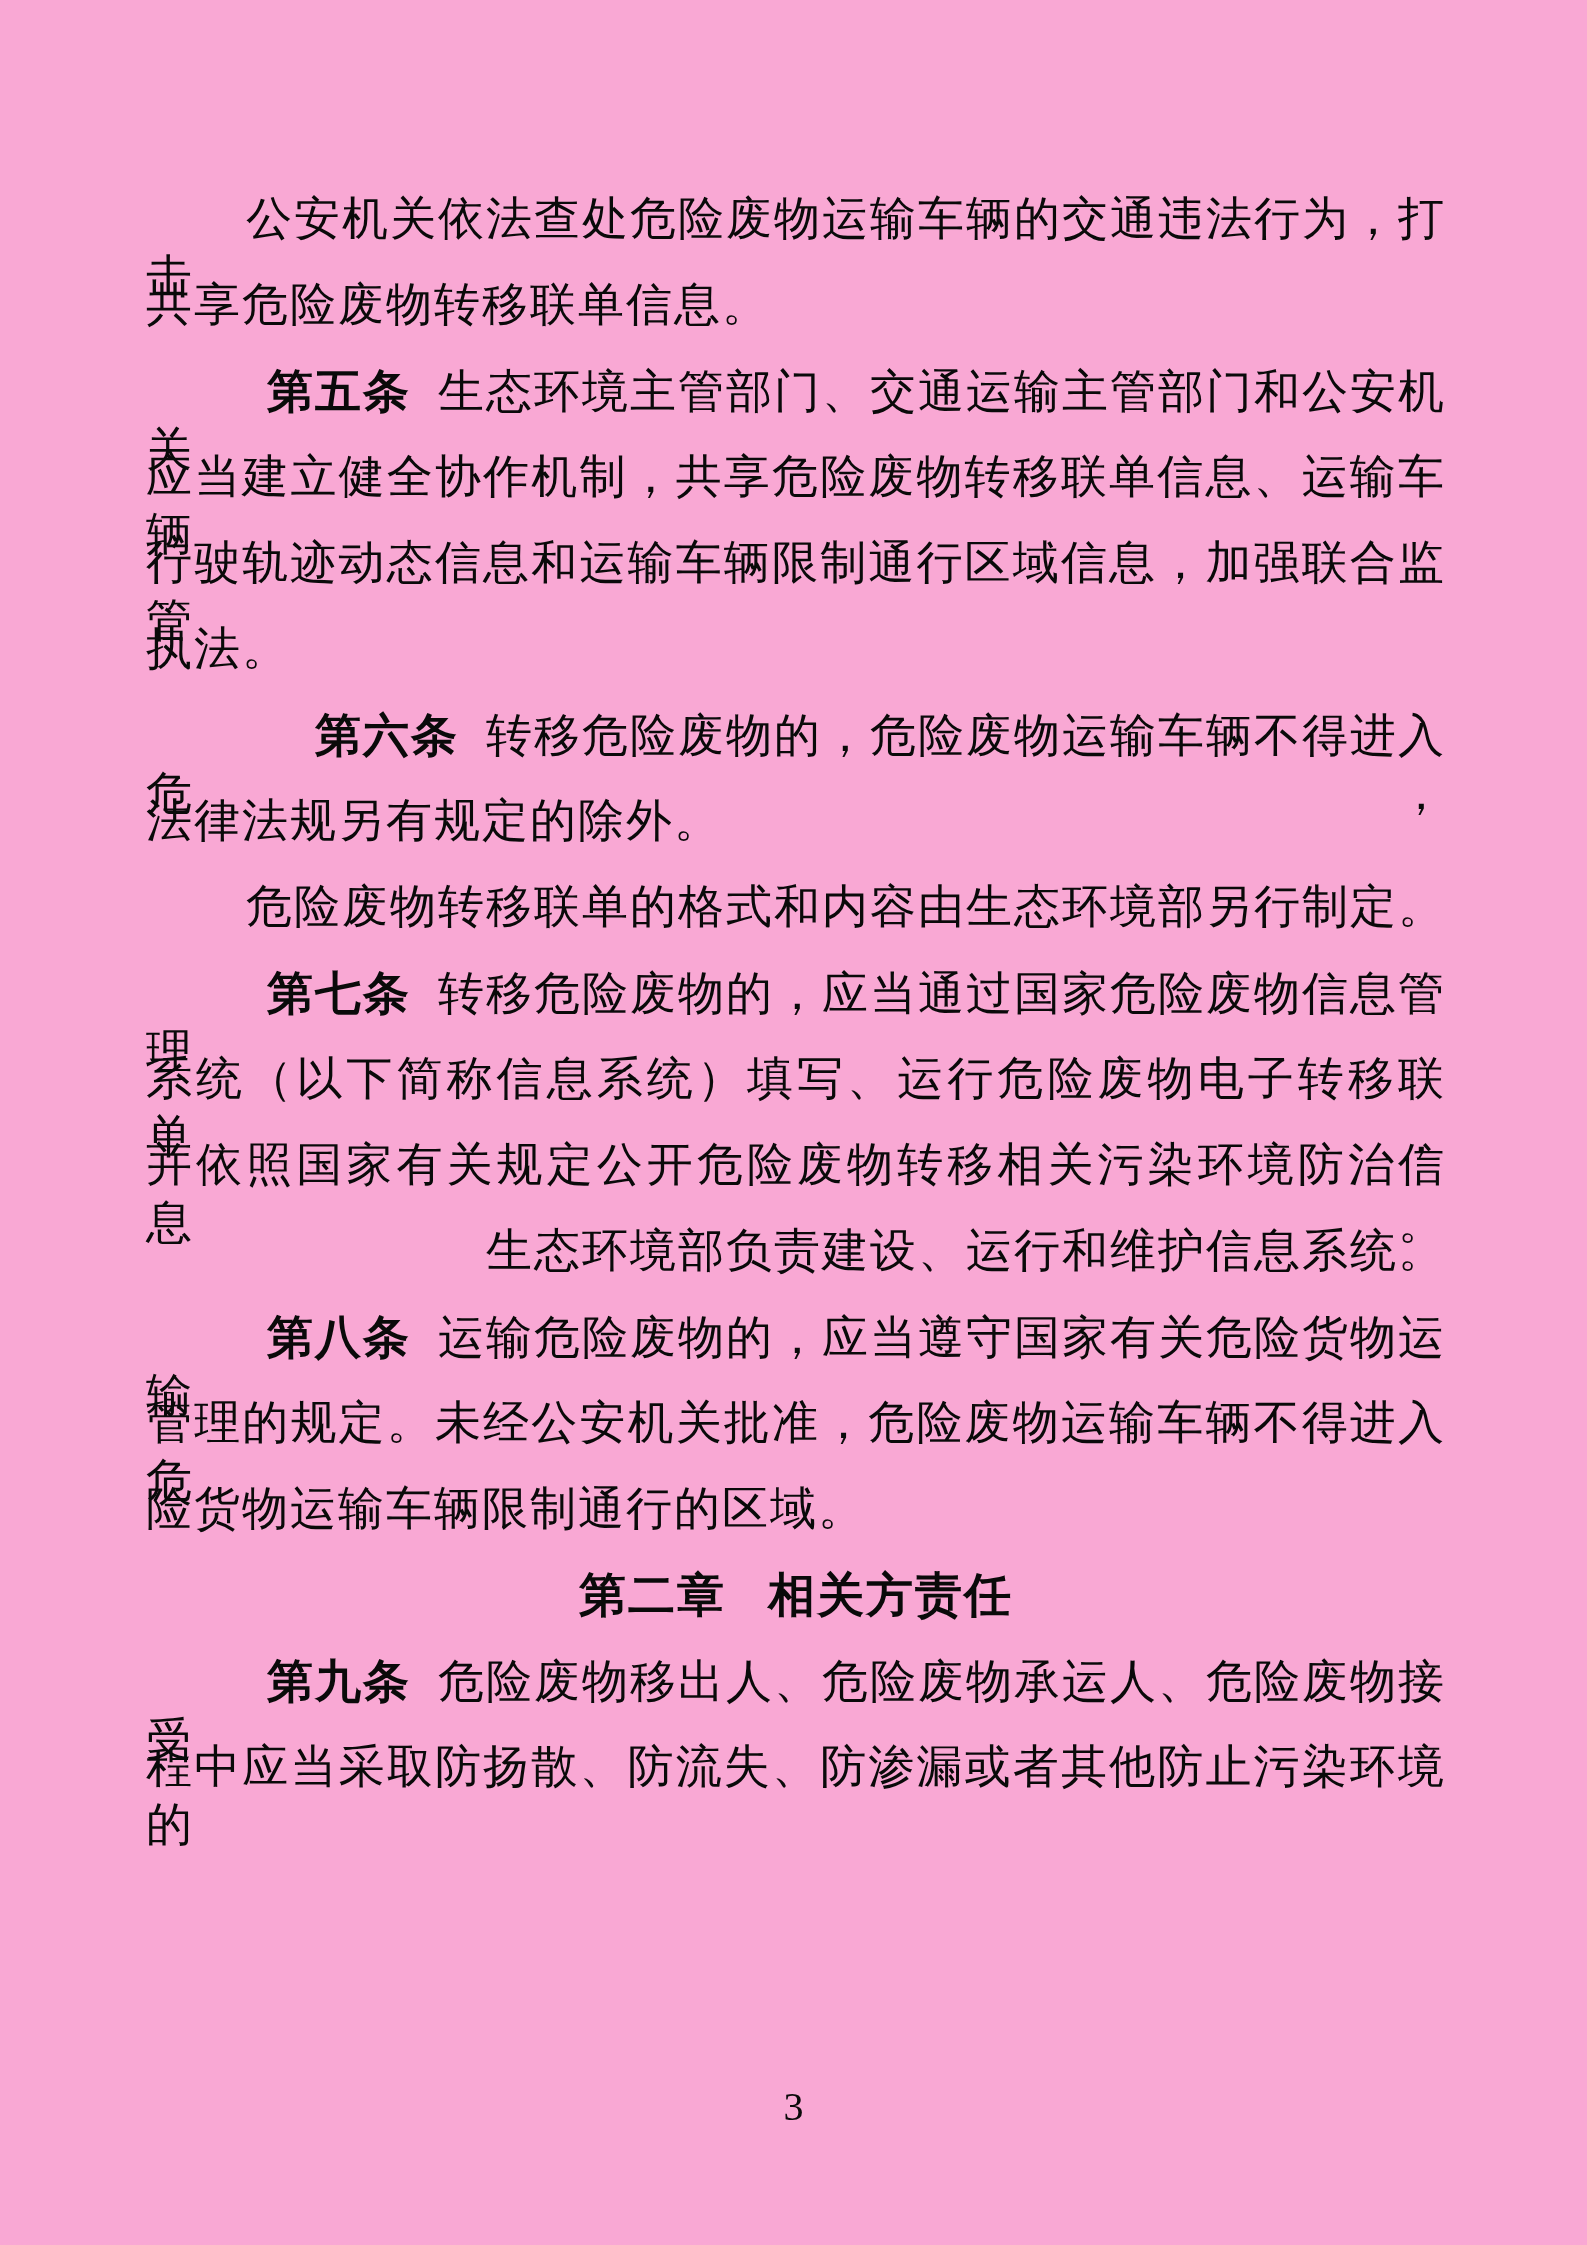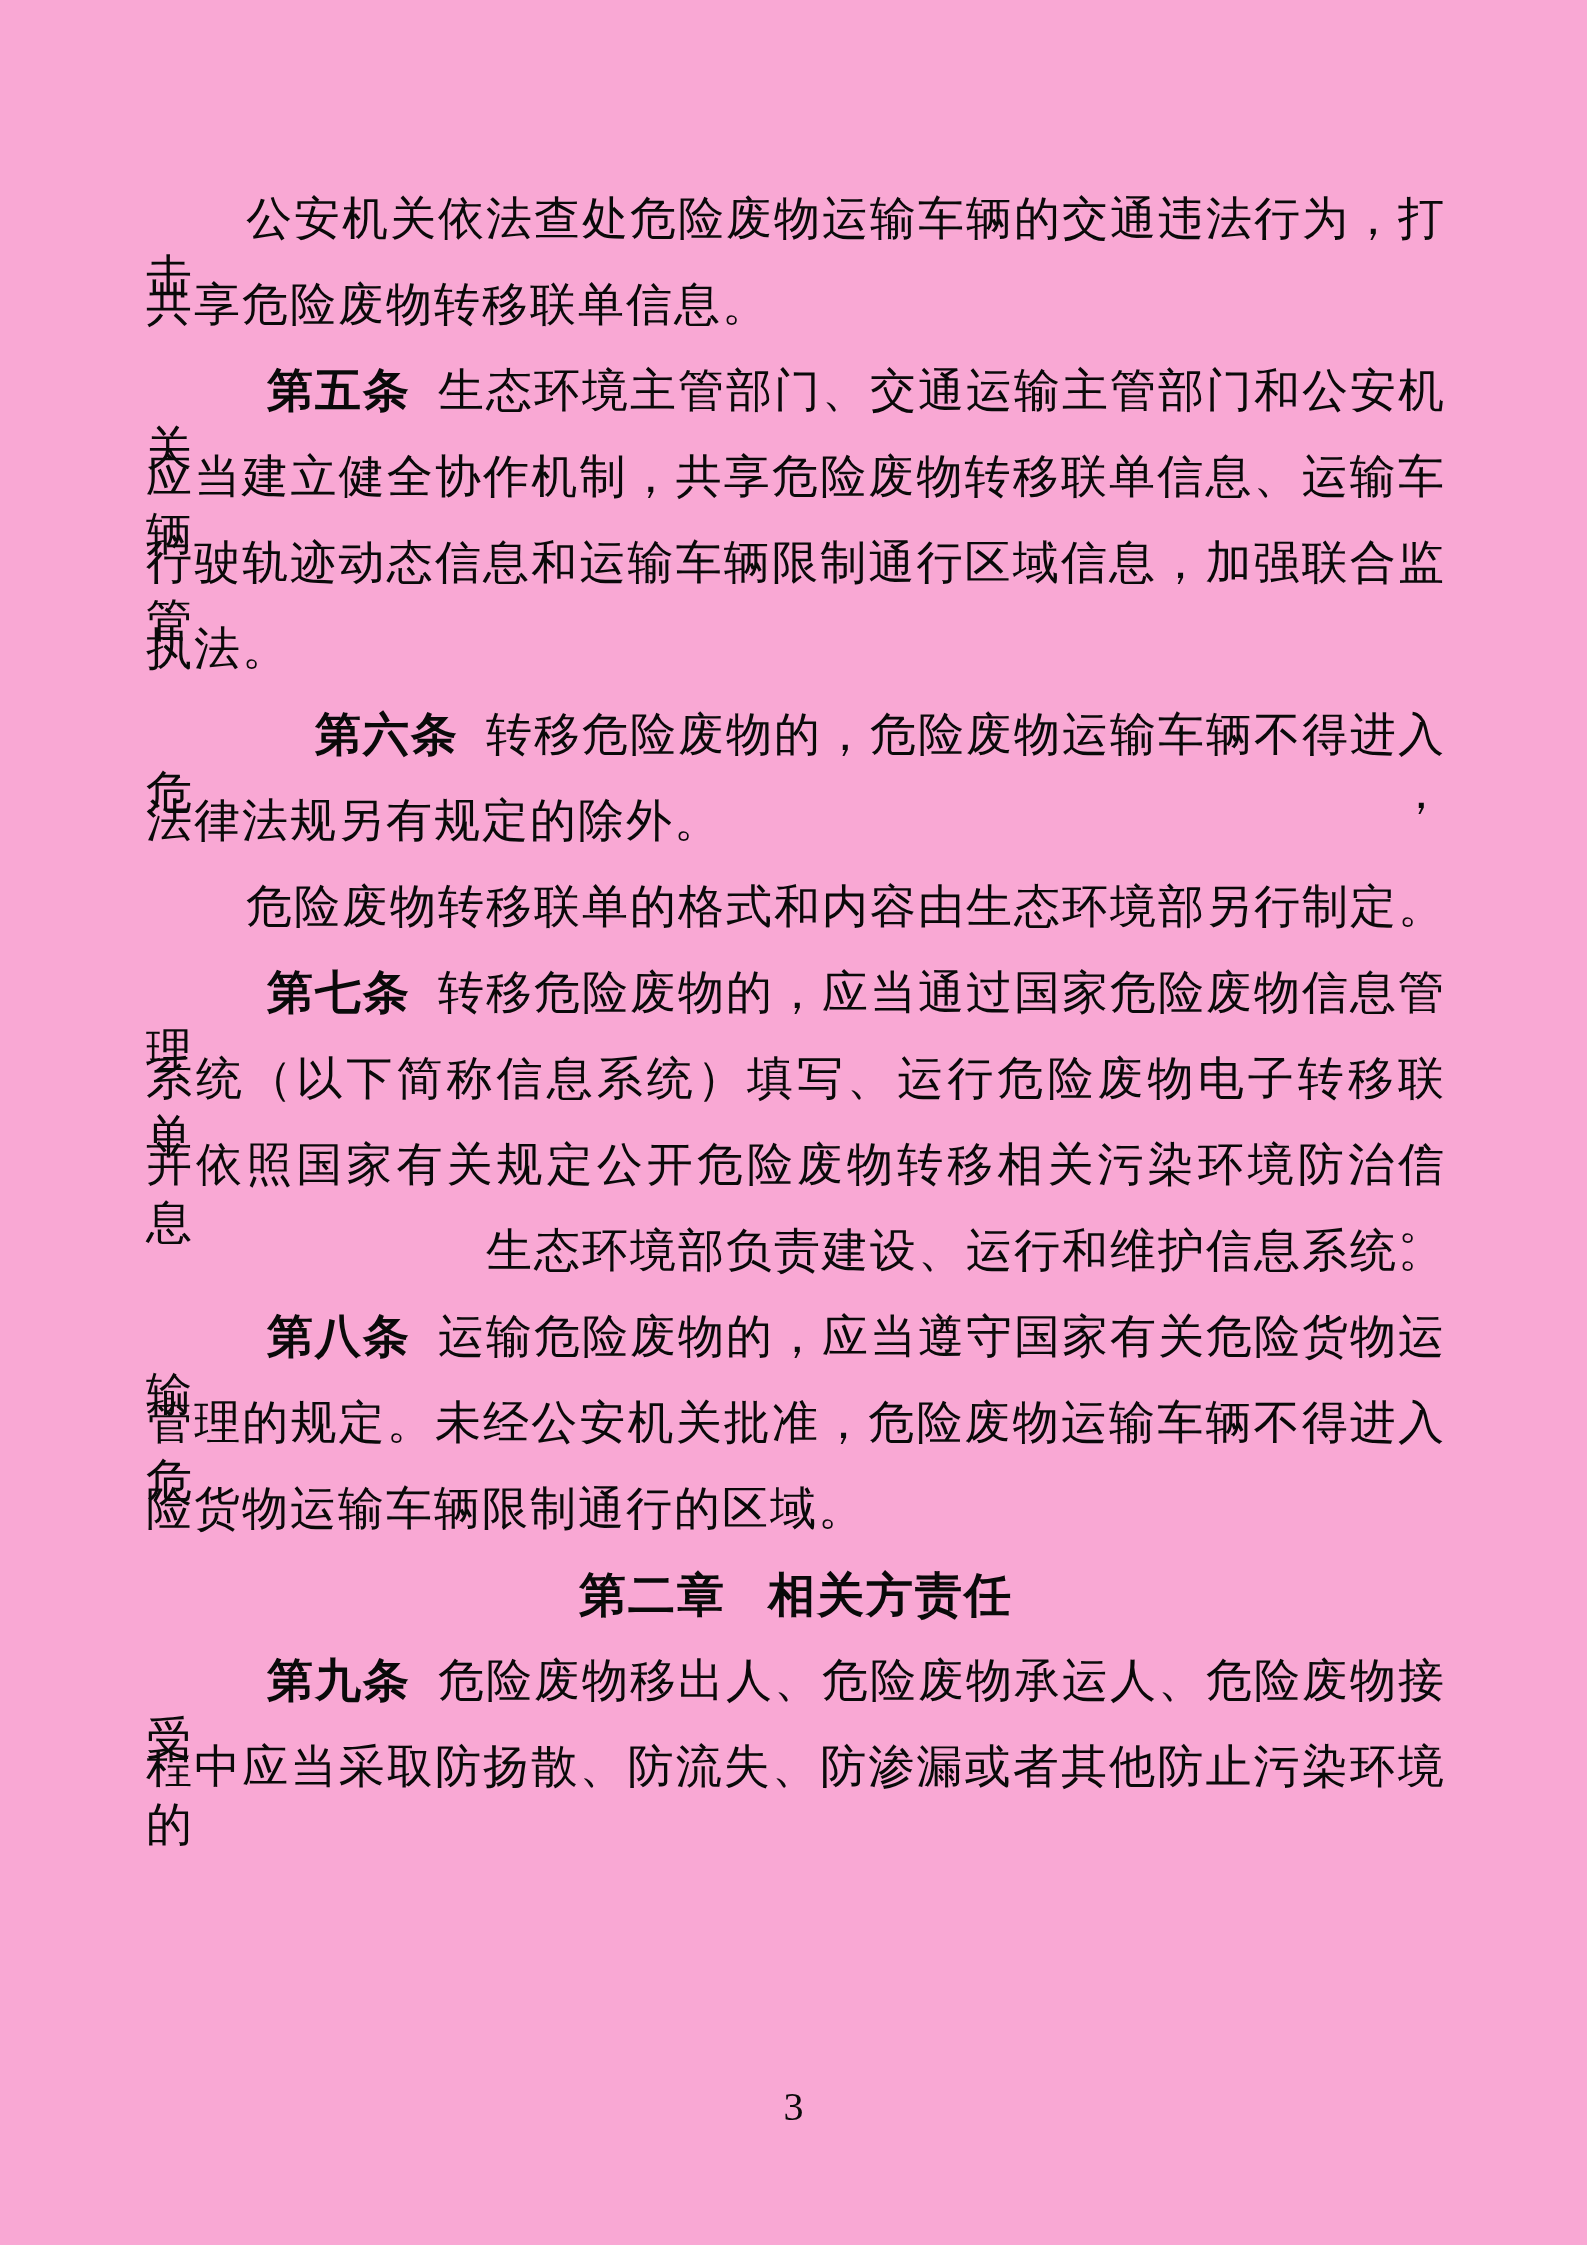--- a/index.html
+++ b/index.html
@@ -38,21 +38,21 @@
     text-align: left;
     text-align-last: center;
     text-indent: 0;
     font-weight: 700;
     font-family: "Liberation Sans", "DejaVu Sans", sans-serif;
     font-size: 47px;
   }
   .seg { display: inline; }
   .seg.bold {
     font-weight: 700;
-    font-family: Liberation Serif, serif;
+    font-family: Liberation Sans, sans-serif;
   }
   .seg-gap { display: inline-block; width: 27px; }
   .seg-gap.wide { width: 42px; }
   .page-number {
     position: absolute;
     top: 2083px;
     left: 0;
     width: 100%;
     text-align: center;
     font-size: 40px;

